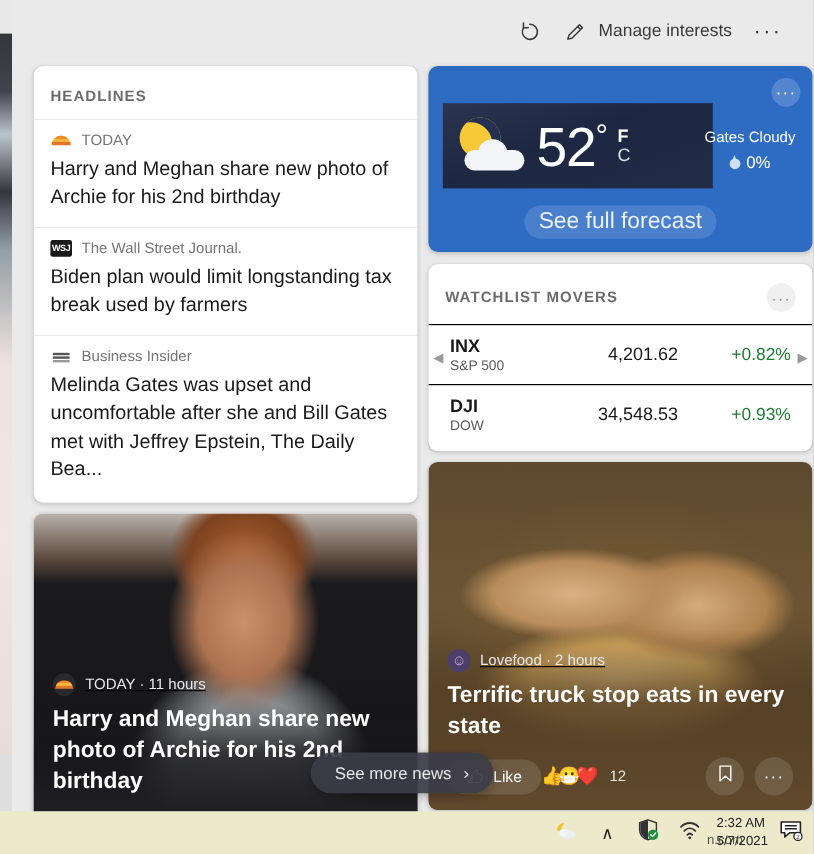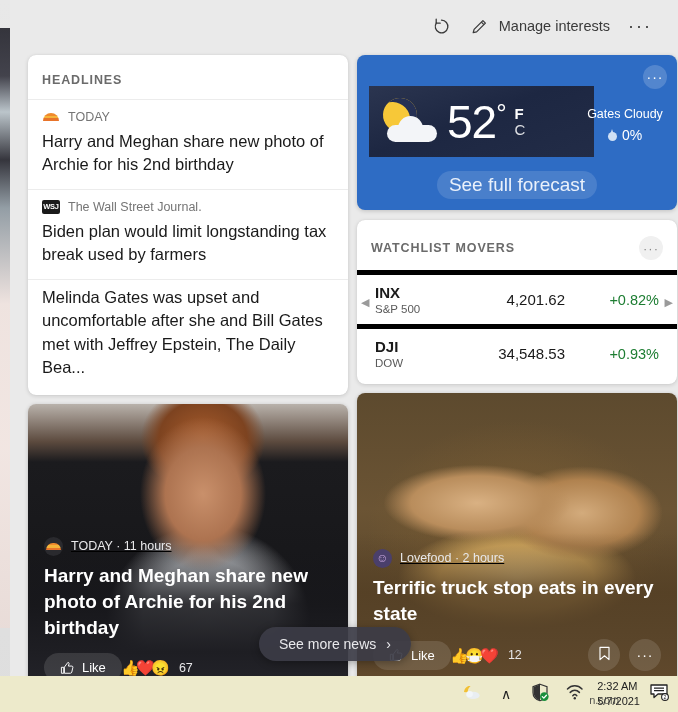--- a/index.html
+++ b/index.html
@@ -161,21 +161,21 @@
     padding:2px 14px 10px 14px;
   }
   .wl-title { font-size:12.5px; font-weight:bold; letter-spacing:.9px; color:#6b6b6b; }
   .wl-dots {
     width:24px; height:24px; border-radius:50%; background:#f0f0f0;
     display:flex; align-items:center; justify-content:center;
     color:#888; font-size:13px; letter-spacing:1px; cursor:pointer;
   }
   .wl-row {
     display:flex; align-items:center; padding:9px 18px; gap:4px;
-    border-top:5px solid #000000;
+    border-top:1px solid #000000;
   }
   .wl-row:first-of-type { border-top:none; }
   .wl-sym { width:110px; }
   .wl-ticker { font-size:15px; font-weight:bold; color:#1a1a1a; line-height:1.2;}
   .wl-name { font-size:11.5px; color:#5a5a5a; margin-top:1px;}
   .wl-price { flex:1; text-align:right; font-size:15px; color:#1a1a1a; padding-right:16px;}
   .wl-chg { width:74px; text-align:right; font-size:14.5px; color:#1d7d32; }
   .wl-arrow {
     position:absolute; top:50%; transform:translateY(-50%);
     color:#9a9a9a; font-size:11px; cursor:pointer;
@@ -334,20 +334,24 @@
 
         <div class="hl-item">
           <div class="hl-src">
             <span class="src-badge badge-wsj">WSJ</span>
             <span class="src-name">The Wall Street Journal.</span>
           </div>
           <div class="hl-text">Biden plan would limit longstanding tax break used by farmers</div>
         </div>
 
         <div class="hl-item">
+          <div class="hl-src">
+            <span class="src-badge badge-bi"></span>
+            <span class="src-name">Business Insider</span>
+          </div>
           <div class="hl-text">Melinda Gates was upset and uncomfortable after she and Bill Gates met with Jeffrey Epstein, The Daily Bea...</div>
         </div>
       </div>
 
       <div class="tile" style="margin-top:9px;">
         <div class="tile-photo photo-harry"></div>
         <div class="tile-scrim scrim-dark"></div>
         <div class="tile-body">
           <div class="tile-src">
             <span class="tile-src-badge tb-today"></span>

